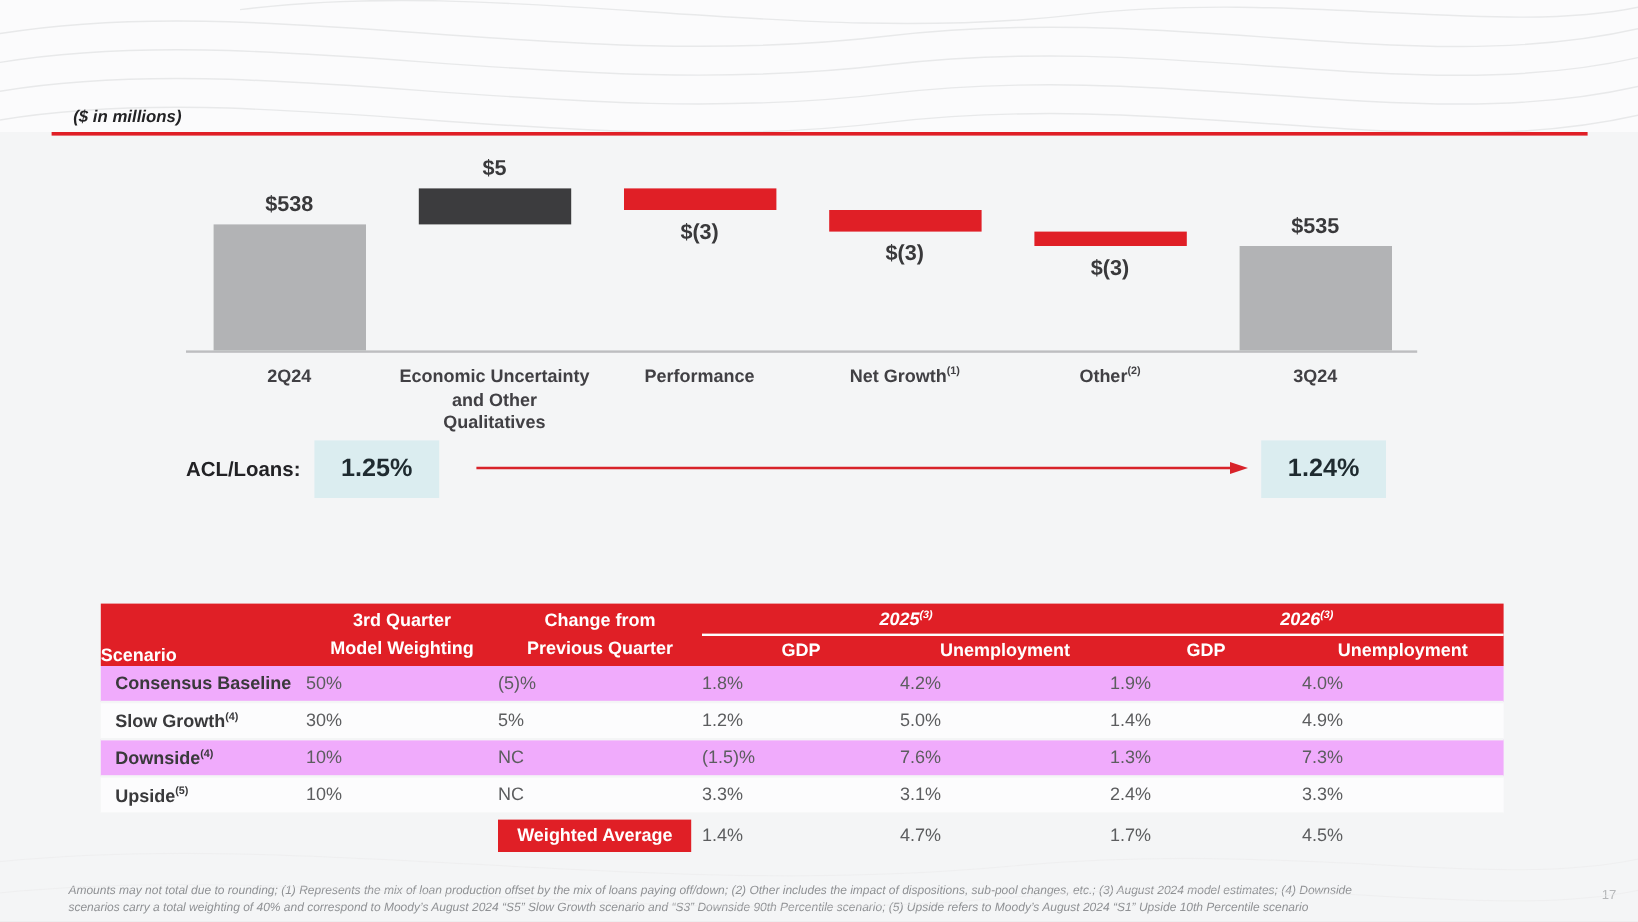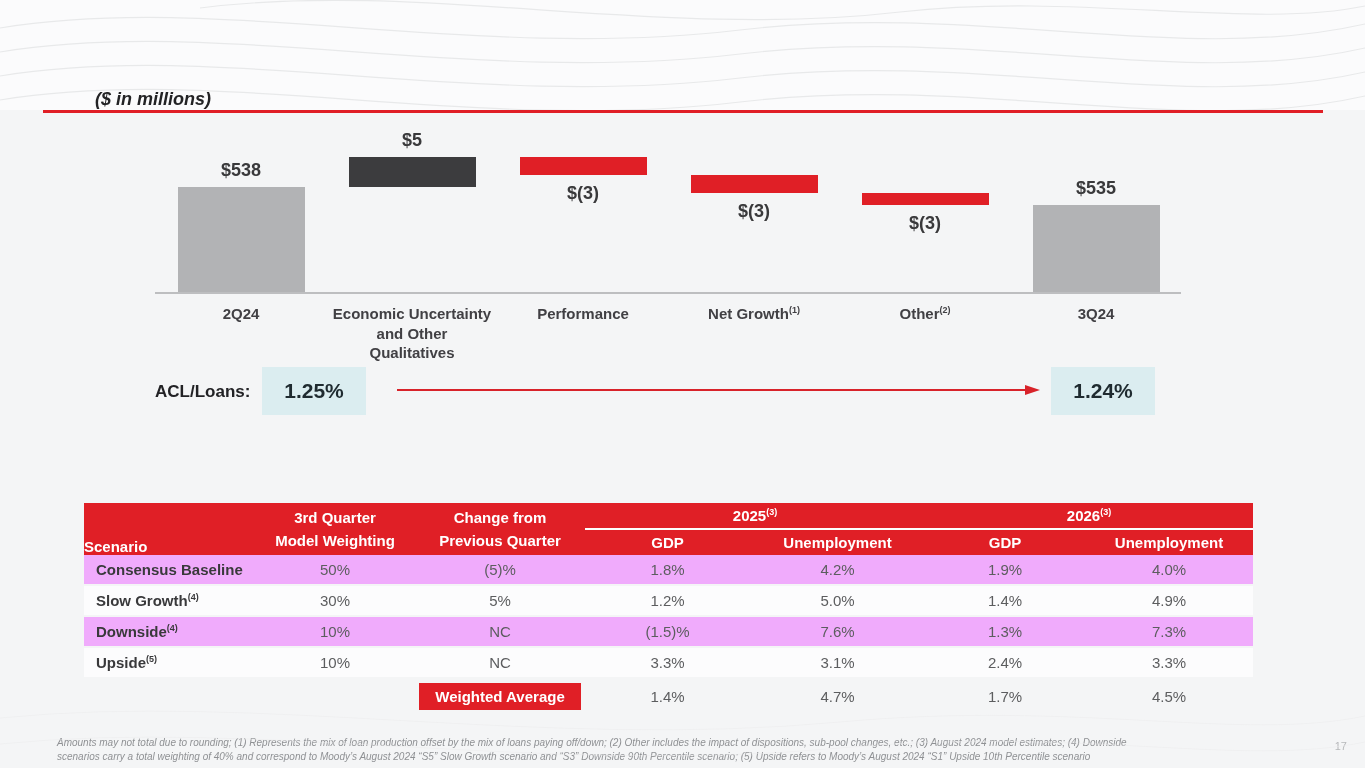--- a/index.html
+++ b/index.html
@@ -12,21 +12,21 @@
   .top-band{position:absolute;left:0;top:0;width:1365px;height:110px;background:#fbfbfc;}
   .waves{position:absolute;left:0;top:0;pointer-events:none;}
   .waves-bottom{position:absolute;left:0;bottom:0;pointer-events:none;opacity:.5;}
 
   .page-title{
     position:absolute;left:56px;top:40px;
     font-size:42px;font-weight:700;color:#27282a;letter-spacing:-0.5px;line-height:1.1;
   }
   .page-subtitle{
     position:absolute;left:61px;top:89px;
-    font-size:18px;font-weight:700;font-style:italic;color:#232325;margin-left:34px;
+    font-size:14px;font-weight:700;font-style:italic;color:#232325;
   }
   .red-rule{position:absolute;left:43px;top:110px;width:1280px;height:3px;background:var(--red);}
   .logo{
     position:absolute;right:33px;top:16px;
     font-family:"Liberation Serif",serif;font-weight:700;font-size:29px;
     color:var(--logo-red);letter-spacing:1px;
   }
   .logo sup{font-size:10px;vertical-align:super;}
 
   
@@ -67,24 +67,25 @@
     position:absolute;left:84px;top:503px;width:1169px;
     border-collapse:collapse;table-layout:fixed;font-size:15px;
   }
   table.scen th,table.scen td{padding:0;}
   thead th{background:var(--red);color:#fff;font-weight:700;}
   .th-scenario{text-align:left;vertical-align:bottom;padding:0 0 7px 12px;}
   .th-2line{text-align:center;vertical-align:middle;white-space:pre-line;line-height:1.55;}
   .th-group{
     text-align:center;vertical-align:middle;height:25px;
     border-bottom:2px solid #fdfdfd;
+    font-style:italic;
   }
   .th-group sup{font-size:9px;}
   .th-sub{text-align:center;vertical-align:middle;height:25px;}
-  tbody td{height:29px;text-align:center;color:#5c5d5f;}
+  tbody td{height:29px;text-align:left;color:#5c5d5f;}
   tbody tr{border-bottom:2px solid #f4f5f6;}
   .row-odd{background:#f0abfc;}
   .row-even{background:#fcfcfd;}
   .td-scen{text-align:left !important;padding-left:12px !important;font-weight:700;color:#39393b;}
   .td-scen sup{font-size:9px;}
   .row-wavg{background:transparent;border-bottom:none;}
   .row-wavg td{height:34px;}
   .wavg-box{
     display:inline-block;background:var(--red);color:#fff;font-weight:700;
     padding:5px 16px;font-size:15px;

